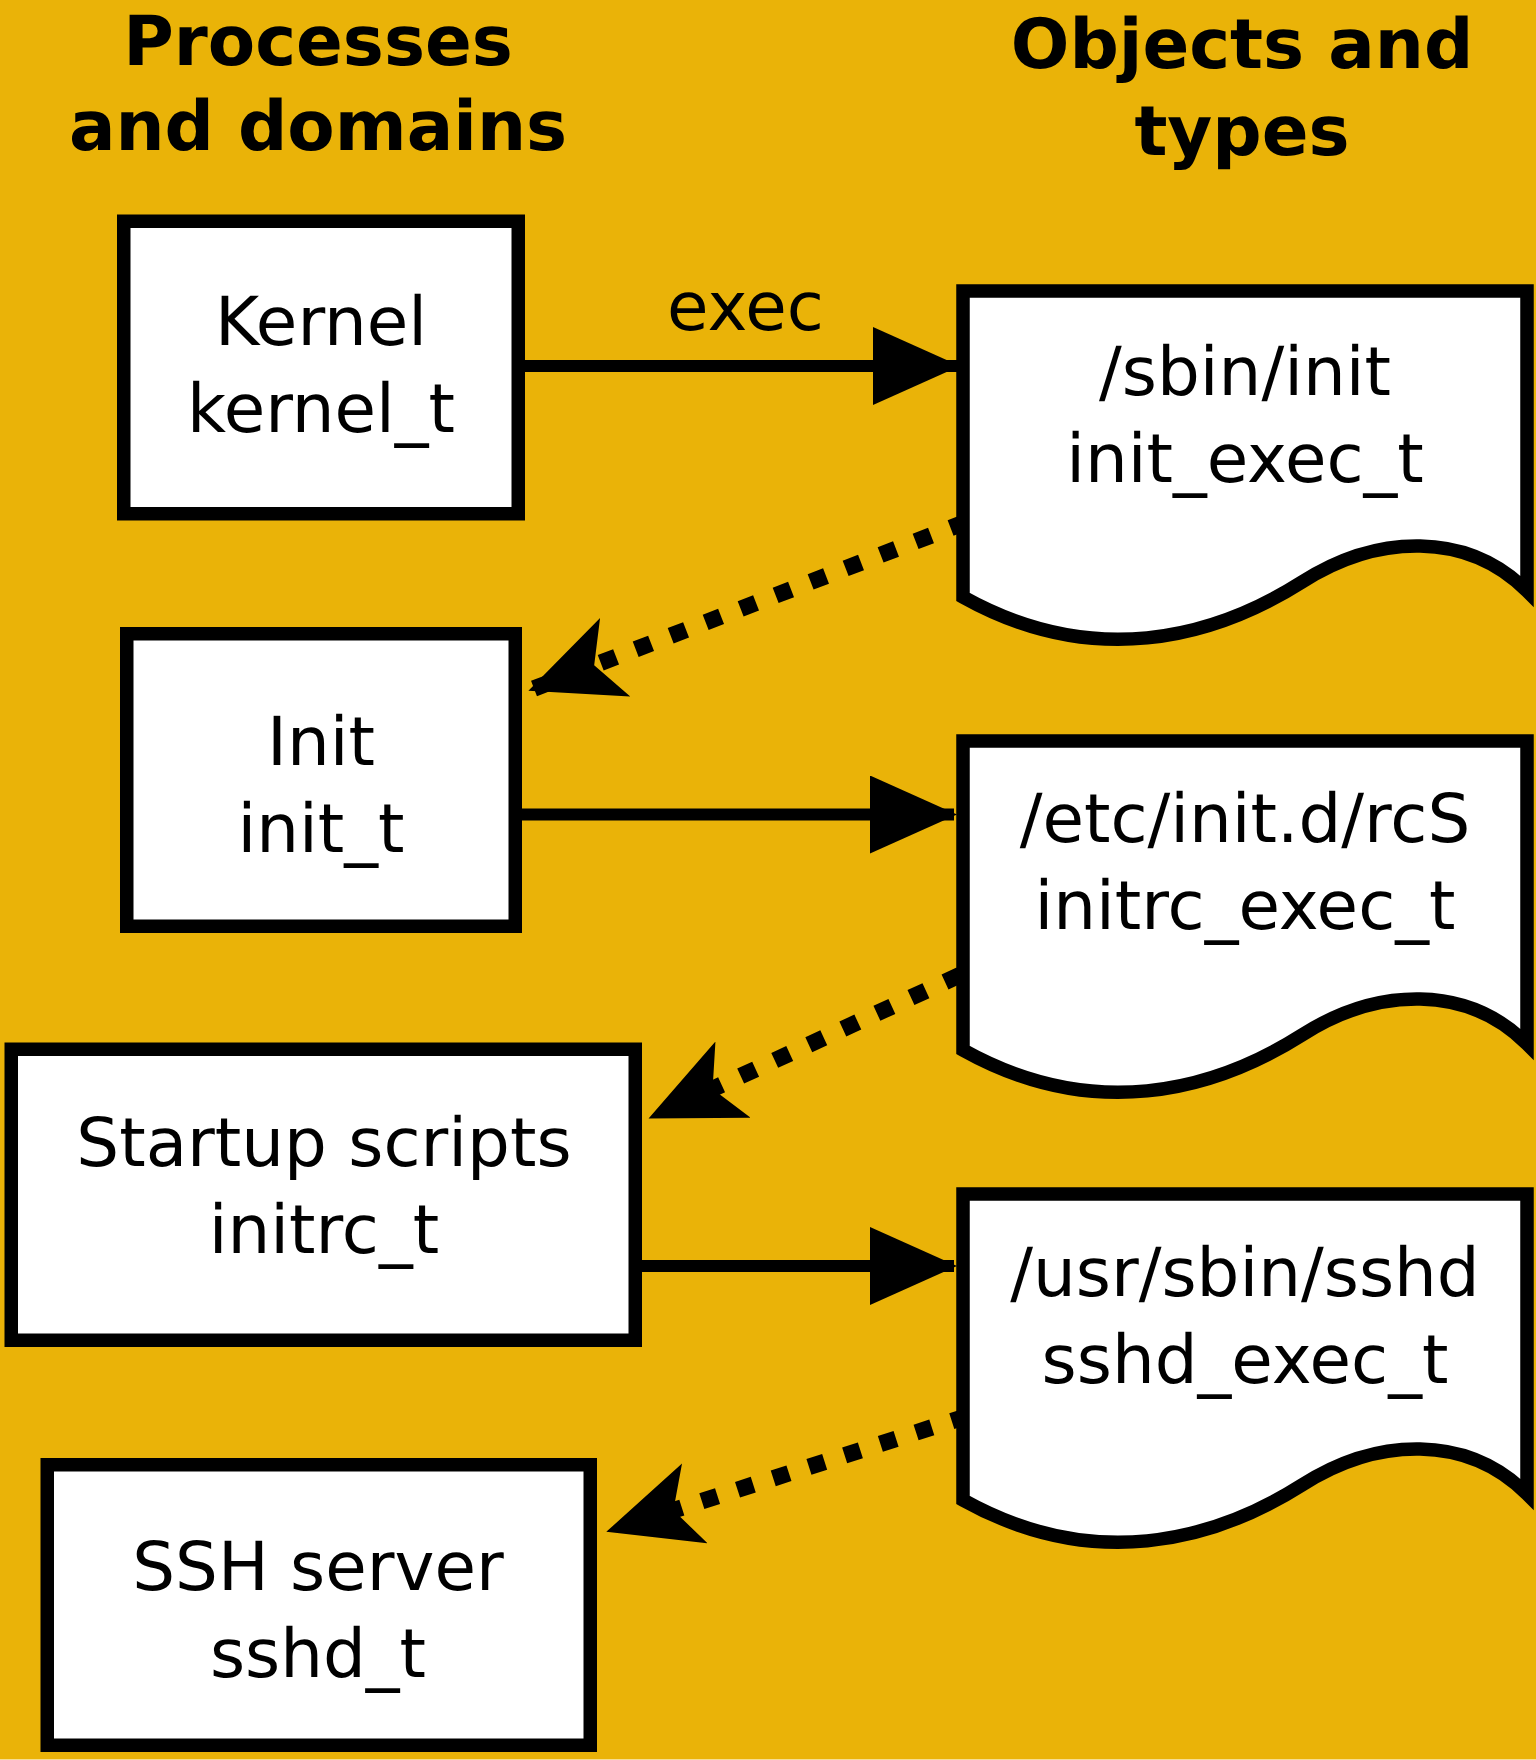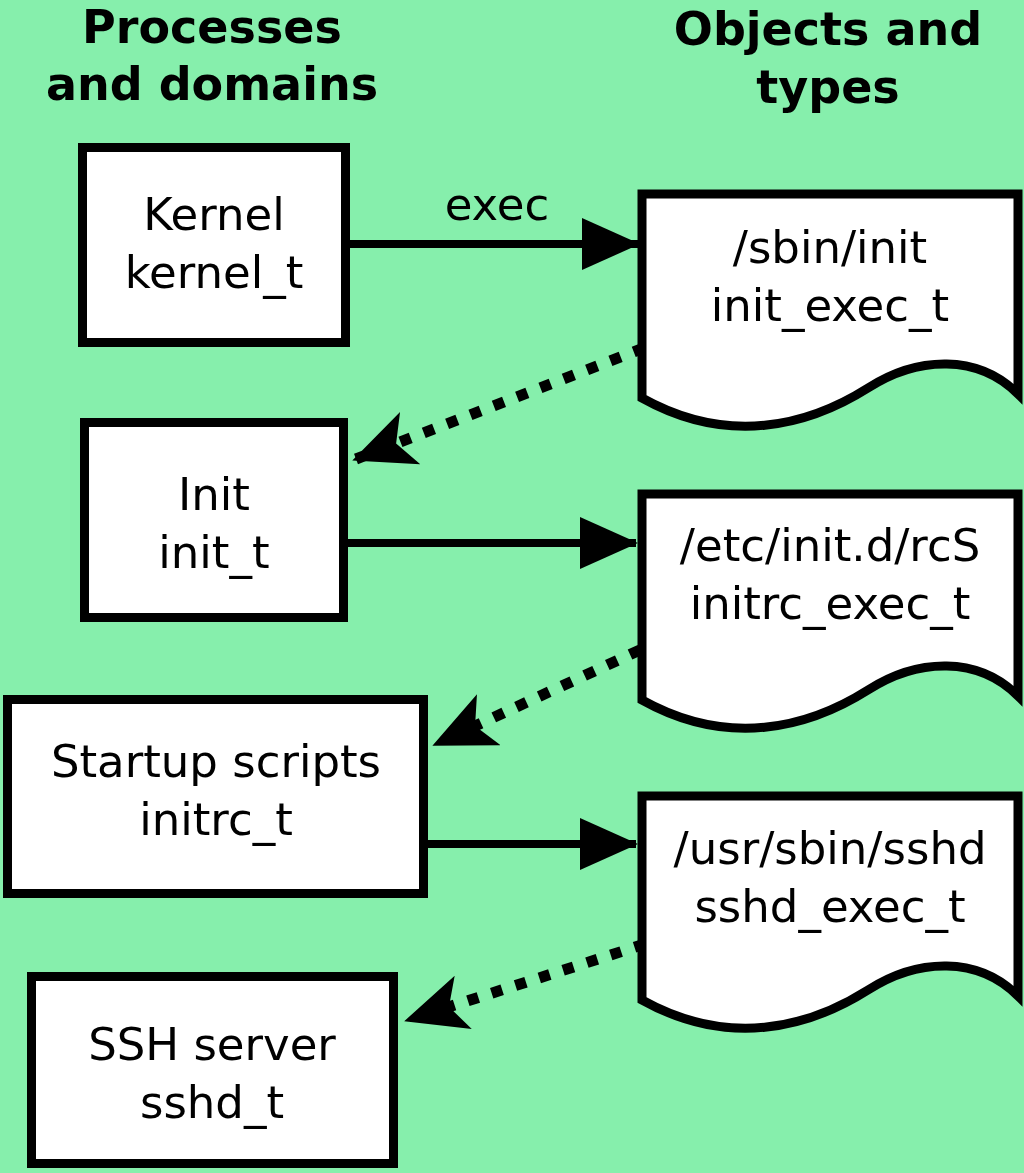--- a/index.html
+++ b/index.html
@@ -4,21 +4,21 @@
 <style>
   html, body {
     margin: 0;
     padding: 0;
     background: #ffffff;
   }
   .stage {
     position: relative;
     width: 1024px;
     height: 1173px;
-    background: #86efac;
+    background: #eab308;
     overflow: hidden;
   }
   svg text {
     font-family: "DejaVu Sans", sans-serif;
     fill: #000000;
   }
   .col-title {
     font-size: 46px;
     font-weight: bold;
   }

